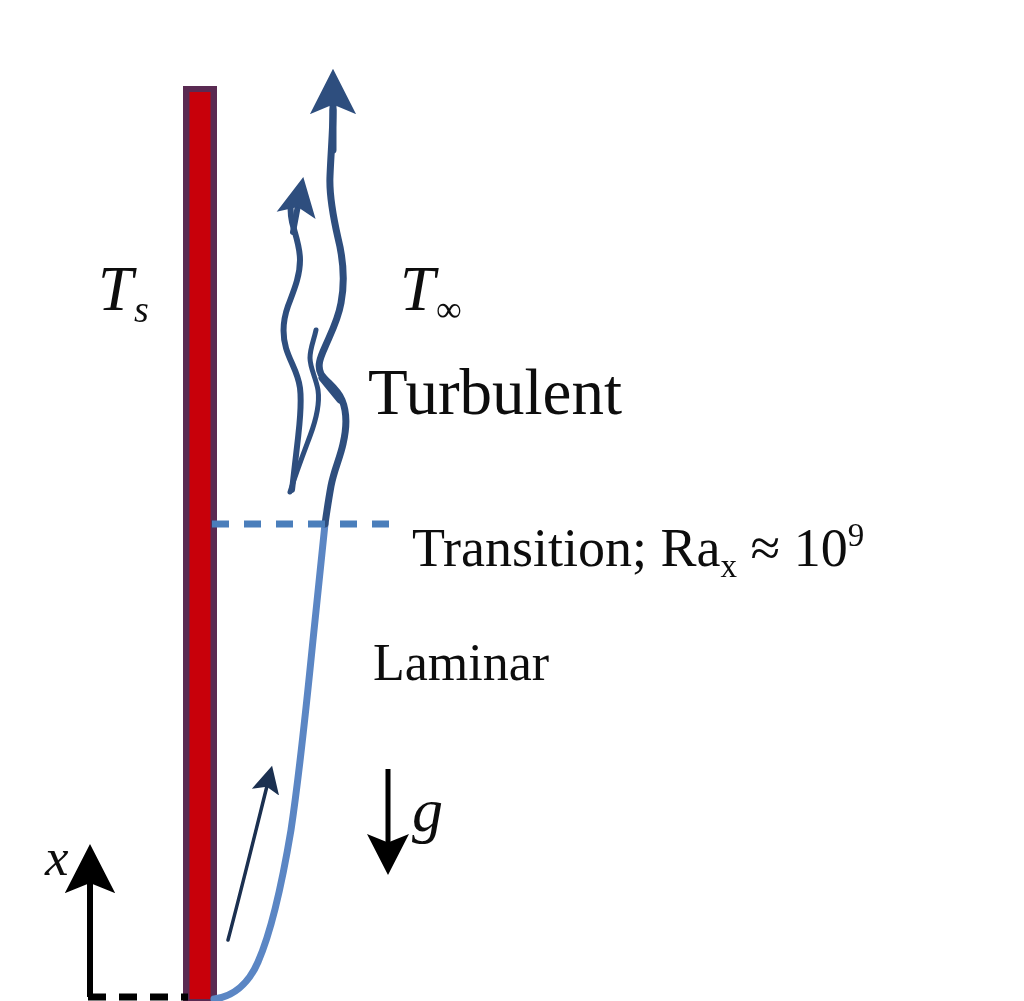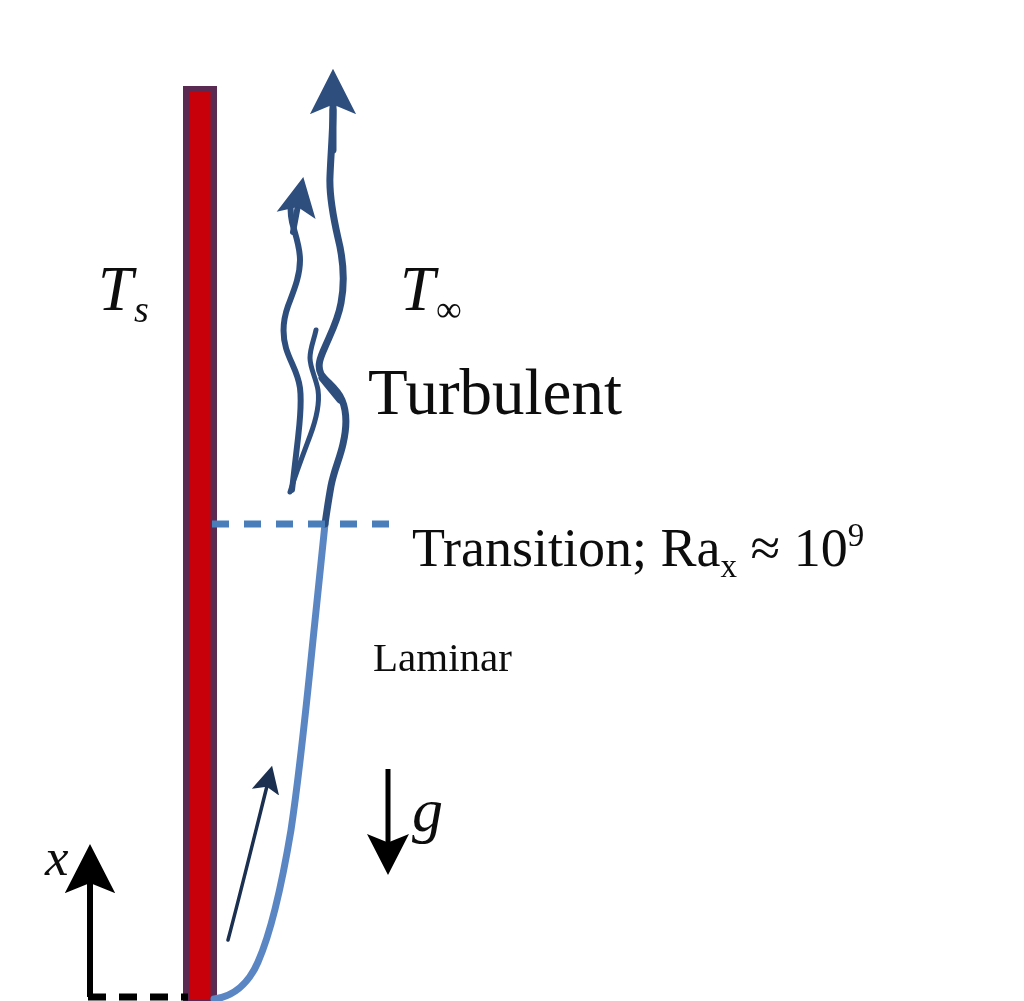--- a/index.html
+++ b/index.html
@@ -71,21 +71,21 @@
     font-size: 33px;
     vertical-align: -0.34em;
   }
   .lbl-transition .sup {
     font-size: 33px;
     vertical-align: 0.60em;
   }
   .lbl-laminar {
     left: 373px;
     top: 637px;
-    font-size: 41px;
+    font-size: 52px;
   }
   .lbl-g {
     left: 412px;
     top: 779px;
     font-size: 62px;
     font-style: italic;
   }
   .lbl-x {
     left: 45px;
     top: 831px;

